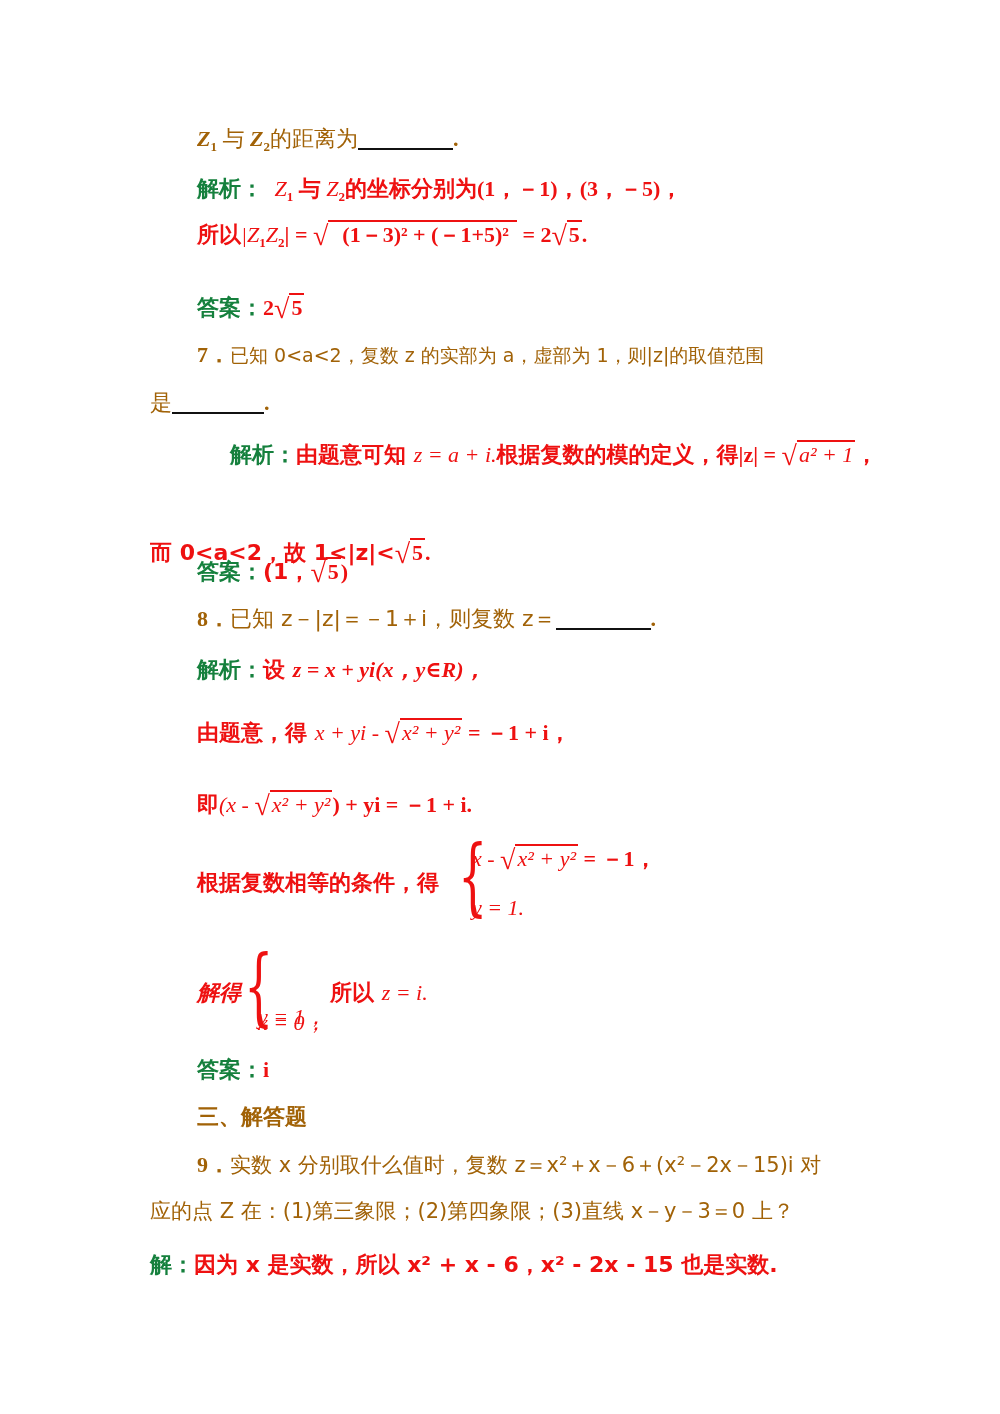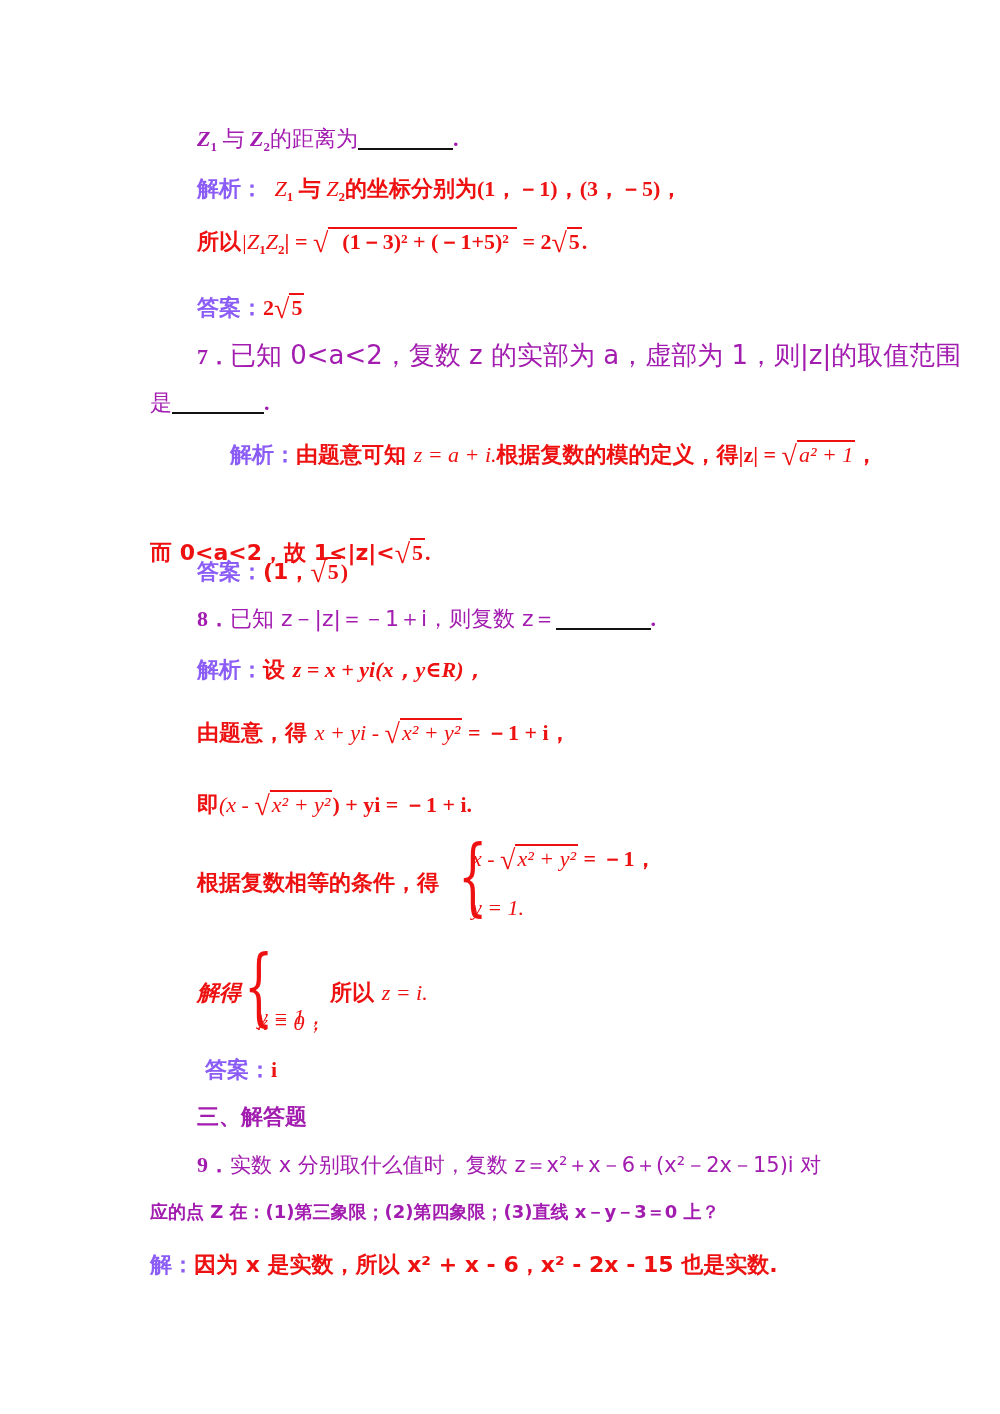--- a/index.html
+++ b/index.html
@@ -6,23 +6,23 @@
     body {
       width: 1000px; height: 1414px; position: relative; overflow: hidden;
       font-family: "Liberation Serif", "DejaVu Serif", serif;
       color: #000;
     }
     .line {
       position: absolute; white-space: nowrap;
       font-size: 22px; font-weight: bold; line-height: 30px;
     }
     .cjk { font-family: "DejaVu Sans", "Liberation Sans", sans-serif; }
-    .blue { color: #8b5cf6; }
+    .blue { color: #15803d; }
     .red { color: #ee1111; }
-    .black { color: #a21caf; text-align: center; }
+    .black { color: #a16207; text-align: center; }
     .it { font-style: italic; }
     sub, sup { font-size: 13px; line-height: 0; }
     .blank { display: inline-block; border-bottom: 2px solid #111; height: 22px; vertical-align: -4px; }
     .sqrt { display: inline-block; position: relative; }
     .sqrt .rad { font-weight: normal; font-size: 28px; vertical-align: -3px; }
     .sqrt .body { border-top: 2px solid currentColor; padding: 0 2px; display: inline-block; line-height: 26px; }
     .brace {
       position: absolute; font-weight: normal; font-family: "DejaVu Serif", serif;
     }
   </style>
@@ -37,30 +37,30 @@
 
 <div class="line" style="left:197px; top:174px;">
   <span class="cjk blue">解析：</span>
   <span class="red" style="margin-left:6px">
     <span class="it" style="font-weight:normal">Z</span><sub>1</sub>
     <span class="cjk">与</span>
     <span class="it" style="font-weight:normal">Z</span><sub>2</sub><span class="cjk">的坐标分别为</span><span>(1，－1)，(3，－5)，</span>
   </span>
 </div>
 
-<div class="line red" style="left:197px; top:227px;">
+<div class="line red" style="left:197px; top:220px;">
   <span class="cjk">所以</span><span class="it" style="font-weight:normal">|Z</span><sub>1</sub><span class="it" style="font-weight:normal">Z</span><sub>2</sub><span>| = </span><span class="sqrt"><span class="rad">√</span><span class="body" style="padding:0 8px 0 14px">(1－3)² + (－1+5)²</span></span><span> = 2</span><span class="sqrt"><span class="rad">√</span><span class="body">5</span></span><span>.</span>
 </div>
 
 <div class="line" style="left:197px; top:293px;">
   <span class="cjk blue">答案：</span><span class="red"><span>2</span><span class="sqrt"><span class="rad">√</span><span class="body">5</span></span></span>
 </div>
 
 <div class="line black" style="left:197px; top:340px;">
-  <span>7．</span><span class="cjk" style="font-weight:normal; font-size:26px">已知 0&lt;a&lt;2，复数 z 的实部为 a，虚部为 1，则|z|的取值范围</span>
+  <span>7．</span><span class="cjk" style="font-weight:normal; font-size:19px">已知 0&lt;a&lt;2，复数 z 的实部为 a，虚部为 1，则|z|的取值范围</span>
 </div>
 <div class="line black" style="left:150px; top:388px;">
   <span class="cjk" style="font-weight:normal">是</span><span class="blank" style="width:92px"></span><span>.</span>
 </div>
 
 <div class="line" style="left:197px; top:440px;margin-left:33px;">
   <span class="cjk blue">解析：</span><span class="red"><span class="cjk">由题意可知 </span><span class="it" style="font-weight:normal">z = a + i.</span><span class="cjk">根据复数的模的定义，得</span><span>|z| = </span><span class="sqrt"><span class="rad">√</span><span class="body it" style="font-weight:normal">a² + 1</span></span><span>，</span></span>
 </div>
 
 <div class="line red" style="left:150px; top:502px;margin-top:36px;">
@@ -105,28 +105,28 @@
 <div class="line red" style="left:258px; top:984px;margin-top:24px;">
   <span class="it" style="font-weight:normal">x = 0，</span>
 </div>
 <div class="line red" style="left:258px; top:1002px;">
   <span class="it" style="font-weight:normal">y = 1，</span>
 </div>
 <div class="line red" style="left:330px; top:978px;">
   <span class="cjk">所以 </span><span class="it" style="font-weight:normal">z = i.</span>
 </div>
 
-<div class="line" style="left:205px; top:1055px;">
+<div class="line" style="left:197px; top:1055px;">
   <span class="cjk blue">答案：</span><span class="red">i</span>
 </div>
 
 <div class="line black cjk" style="left:197px; top:1102px;">三、解答题</div>
 
 <div class="line black" style="left:197px; top:1150px;">
   <span>9．</span><span class="cjk" style="font-weight:normal; font-size:21px">实数 x 分别取什么值时，复数 z＝x²＋x－6＋(x²－2x－15)i 对</span>
 </div>
 <div class="line black" style="left:150px; top:1196px;">
-  <span class="cjk" style="font-weight:bold; font-size:18px">应的点 Z 在：(1)第三象限；(2)第四象限；(3)直线 x－y－3＝0 上？</span>
+  <span class="cjk" style="font-weight:normal; font-size:21px">应的点 Z 在：(1)第三象限；(2)第四象限；(3)直线 x－y－3＝0 上？</span>
 </div>
 
 <div class="line" style="left:150px; top:1250px;">
   <span class="cjk blue">解：</span><span class="cjk red">因为 x 是实数，所以 x² + x - 6，x² - 2x - 15 也是实数.</span>
 </div>
 
 </body></html>

